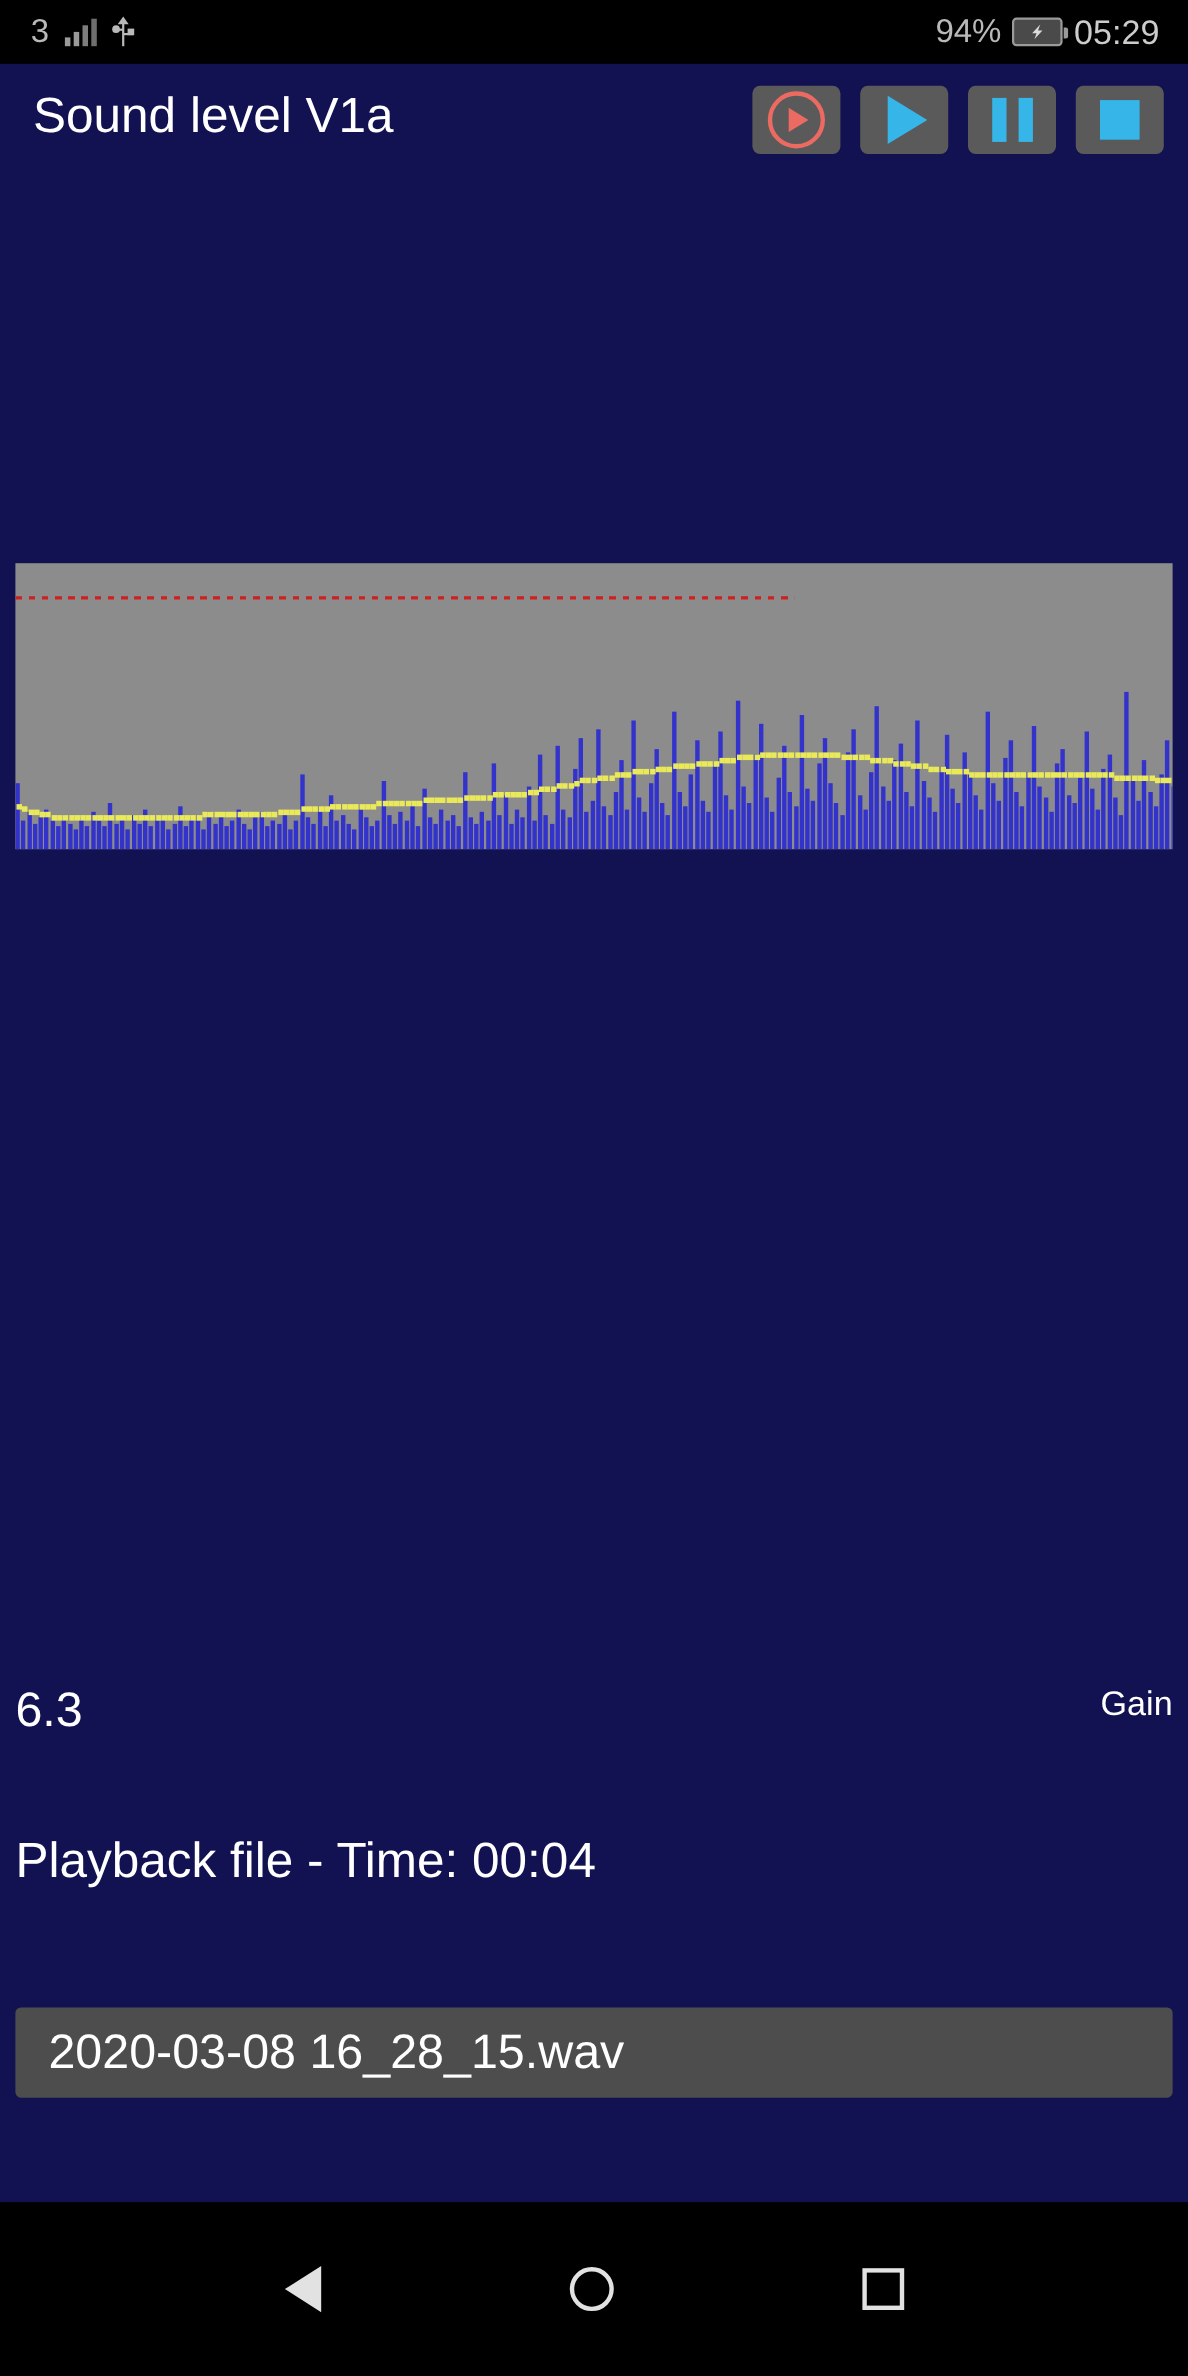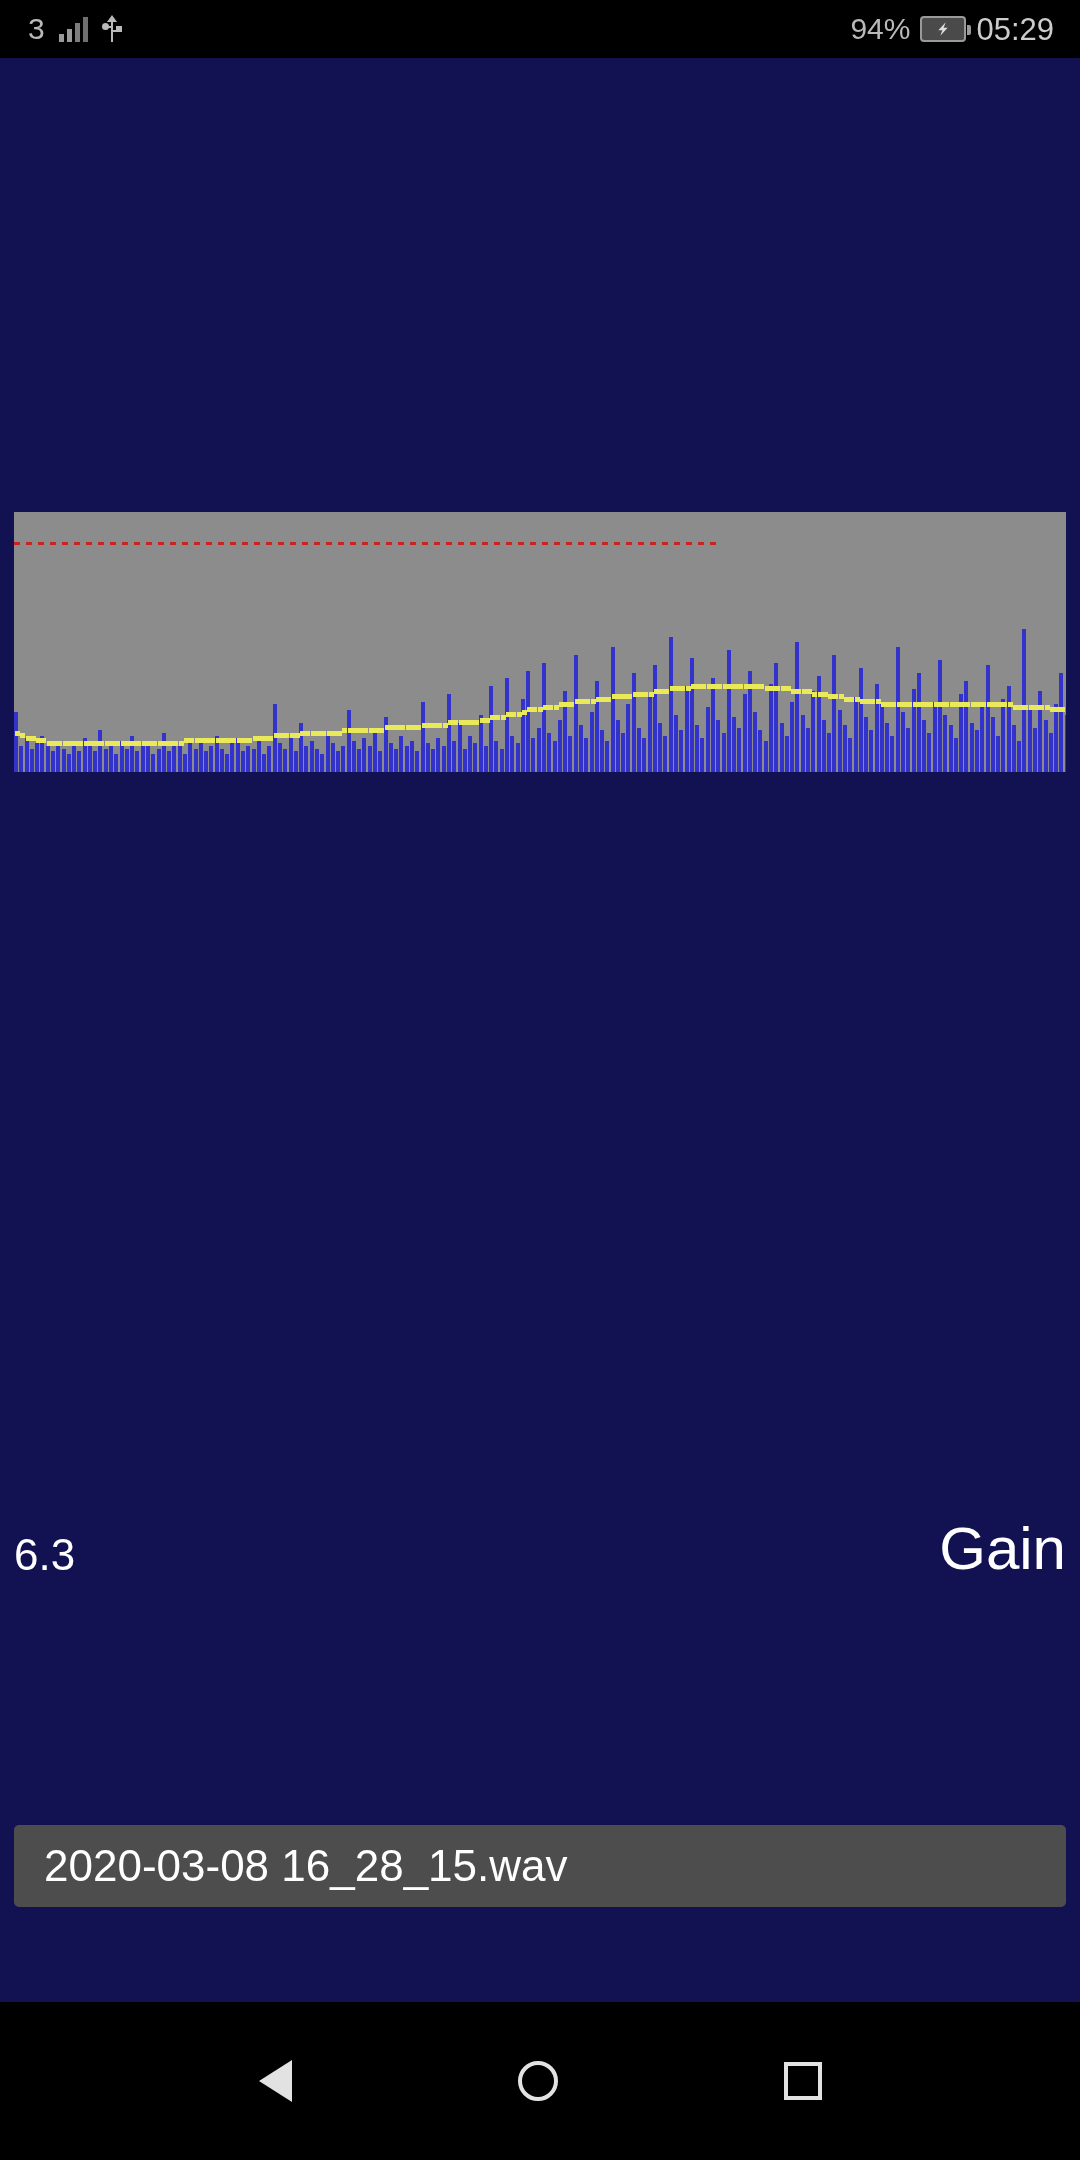--- a/index.html
+++ b/index.html
@@ -237,21 +237,21 @@
     position: absolute;
     left: 14px; top: 0;
     color: #ffffff;
     font-size: 44px;
     line-height: 54px;
   }
   .gain-label {
     position: absolute;
     right: 14px; top: -6px;
     color: #ffffff;
-    font-size: 60px;
+    font-size: 31px;
     line-height: 54px;
   }
 
   
   .playback-status {
     position: absolute;
     left: 14px; top: 1665px;
     color: #ffffff;
     font-size: 45px;
     line-height: 52px;
@@ -335,20 +335,42 @@
       <span class="battery-pct">94%</span>
       <span class="battery">
         <svg class="bolt" viewBox="0 0 24 24" aria-hidden="true">
           <polygon points="16,2 5,14 11,14 8,22 19,10 13,10" fill="#dcdcdc"></polygon>
         </svg>
       </span>
       <span class="clock">05:29</span>
     </div>
   </div>
 
+  <div class="appbar">
+    <div class="app-title">Sound level V1a</div>
+    <div class="ctrl-row">
+      <div class="ctrl-btn">
+        <span class="rec-circle">
+            <span class="tri"></span>
+          </span>
+      </div>
+      <div class="ctrl-btn">
+        <span class="play-tri"></span>
+      </div>
+      <div class="ctrl-btn">
+        <span class="pause-ico">
+            <i></i>
+            <i></i>
+          </span>
+      </div>
+      <div class="ctrl-btn">
+        <span class="stop-ico"></span>
+      </div>
+    </div>
+  </div>
 
   <div class="chart-panel">
     <div class="threshold-line" style="top: 29.9px; width: 707.996px;"></div>
     <div class="bars-layer" id="bars-layer">
         <div class="bar" style="left: 0px; height: 59.8px; background: rgb(51, 51, 204);"></div>
         <div class="bar" style="left: 5.28px; height: 26px; background: rgb(51, 51, 204);"></div>
         <div class="bar" style="left: 10.56px; height: 33.8px; background: rgb(51, 51, 204);"></div>
         <div class="bar" style="left: 15.84px; height: 23.4px; background: rgb(51, 51, 204);"></div>
         <div class="bar" style="left: 21.12px; height: 28.6px; background: rgb(51, 51, 204);"></div>
         <div class="bar" style="left: 26.4px; height: 36.4px; background: rgb(51, 51, 204);"></div>
@@ -749,20 +771,21 @@
         <div class="dot" style="left: 1046.44px; bottom: 59.8px; background: rgb(233, 233, 90);"></div>
         <div class="dot" style="left: 1051.72px; bottom: 59.8px; background: rgb(233, 233, 90);"></div>
       </div>
   </div>
 
   <div class="gain-row">
     <span class="gain-value">6.3</span>
     <span class="gain-label">Gain</span>
   </div>
 
+  <div class="playback-status">Playback file - Time: 00:04</div>
 
   <div class="filename-field">
     <span class="filename-text">2020-03-08 16_28_15.wav</span>
   </div>
 
   <div class="navbar">
     <span class="nav-back"></span>
     <span class="nav-home"></span>
     <span class="nav-recent"></span>
   </div>

